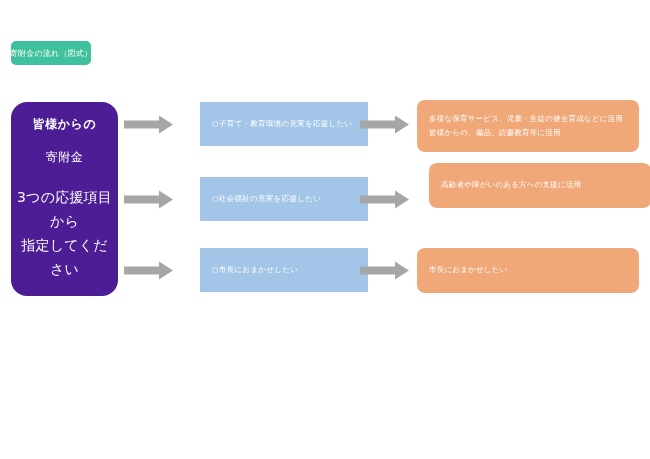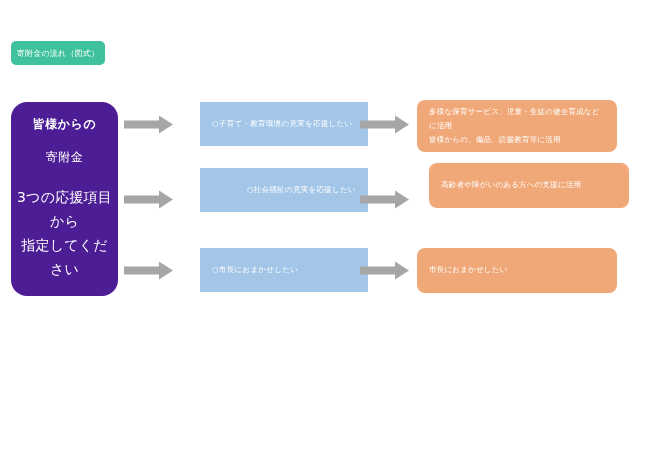--- a/index.html
+++ b/index.html
@@ -16,21 +16,21 @@
     height: 459px;
     background: #ffffff;
     overflow: hidden;
   }
 
   
   .title-badge {
     position: absolute;
     left: 11px;
     top: 41px;
-    width: 94px;
+    width: 80px;
     height: 24px;
     background: #3ec19c;
     border-radius: 5px;
     display: flex;
     align-items: center;
     justify-content: center;
     color: #ffffff;
     font-size: 8px;
     letter-spacing: 0.2px;
     white-space: nowrap;
@@ -83,28 +83,28 @@
     display: flex;
     align-items: center;
     box-sizing: border-box;
     padding: 0 12px;
     color: #ffffff;
     font-size: 7.5px;
     letter-spacing: 0.3px;
     margin-left: 20px;
   }
   .choice-box.r1 { top: 102px; }
-  .choice-box.r2 { top: 168px; justify-content: flex-end; }
+  .choice-box.r2 { top: 177px; }
   .choice-box.r3 { top: 248px; }
 
   
   .use-box {
     position: absolute;
     left: 417px;
-    width: 200px;
+    width: 222px;
     background: #f0a878;
     border-radius: 8px;
     display: flex;
     flex-direction: column;
     justify-content: center;
     box-sizing: border-box;
     padding: 4px 12px;
     color: #ffffff;
     font-size: 7.5px;
     letter-spacing: 0.2px;

